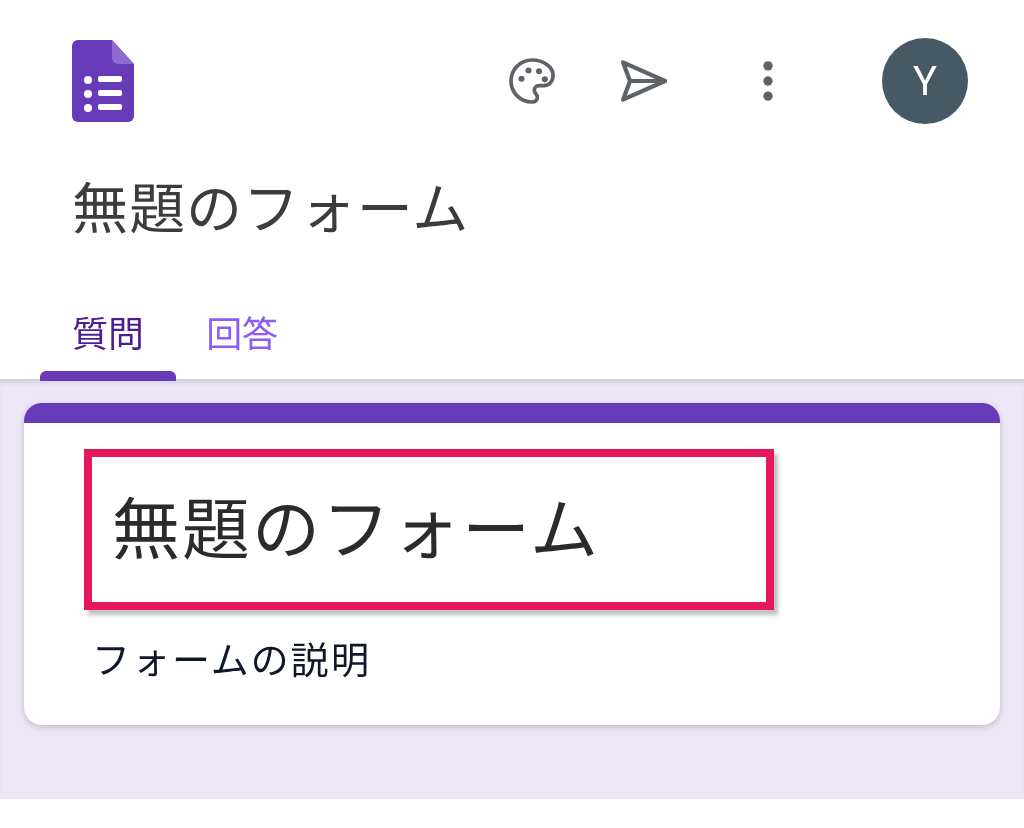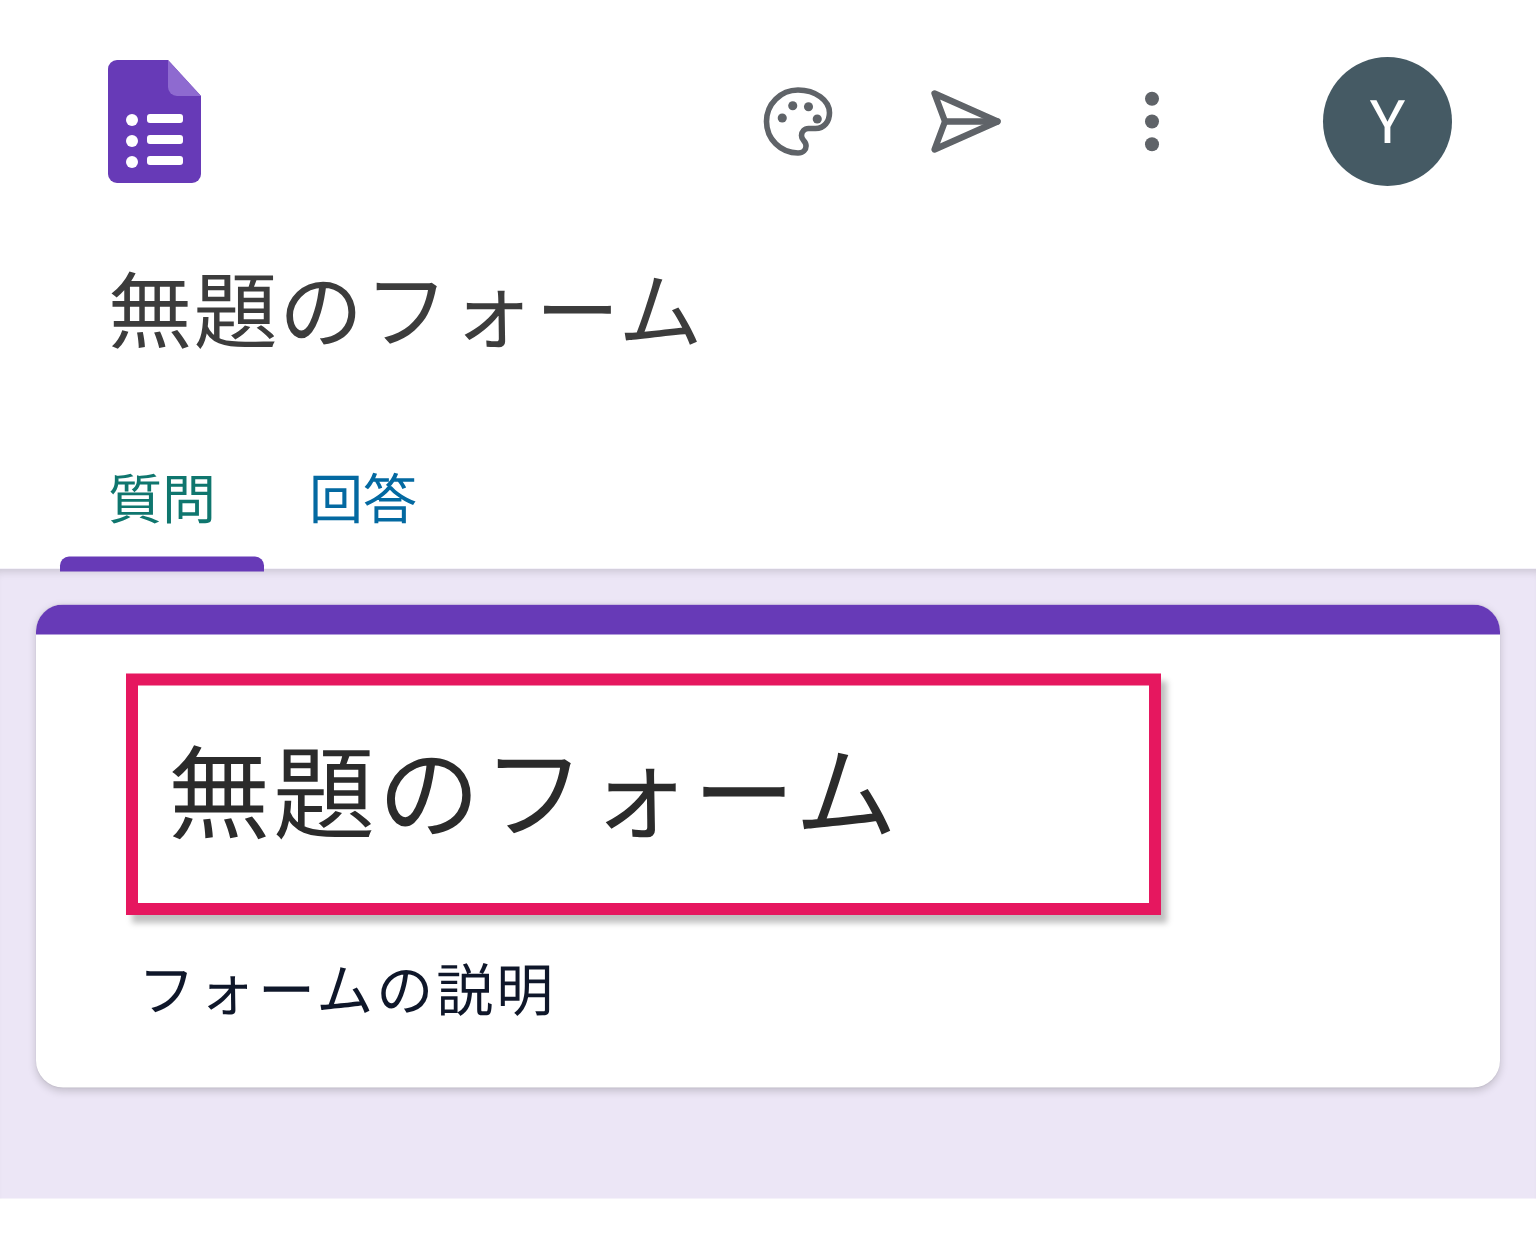--- a/index.html
+++ b/index.html
@@ -55,27 +55,27 @@
       letter-spacing: 1px;
     }
     .tabs {
       display: flex;
       gap: 62px;
       padding: 60px 72px 0;
       position: relative;
     }
     .tab {
       font-size: 36px;
-      color: #0369a1;
+      color: #8b5cf6;
       padding-bottom: 22px;
       cursor: pointer;
       position: relative;
     }
     .tab.active {
-      color: #0f766e;
+      color: #4c1d95;
     }
     .tab.active::after {
       content: "";
       position: absolute;
       left: -32px;
       right: -32px;
       bottom: -2px;
       height: 10px;
       background: #673ab7;
       border-radius: 6px 6px 0 0;

